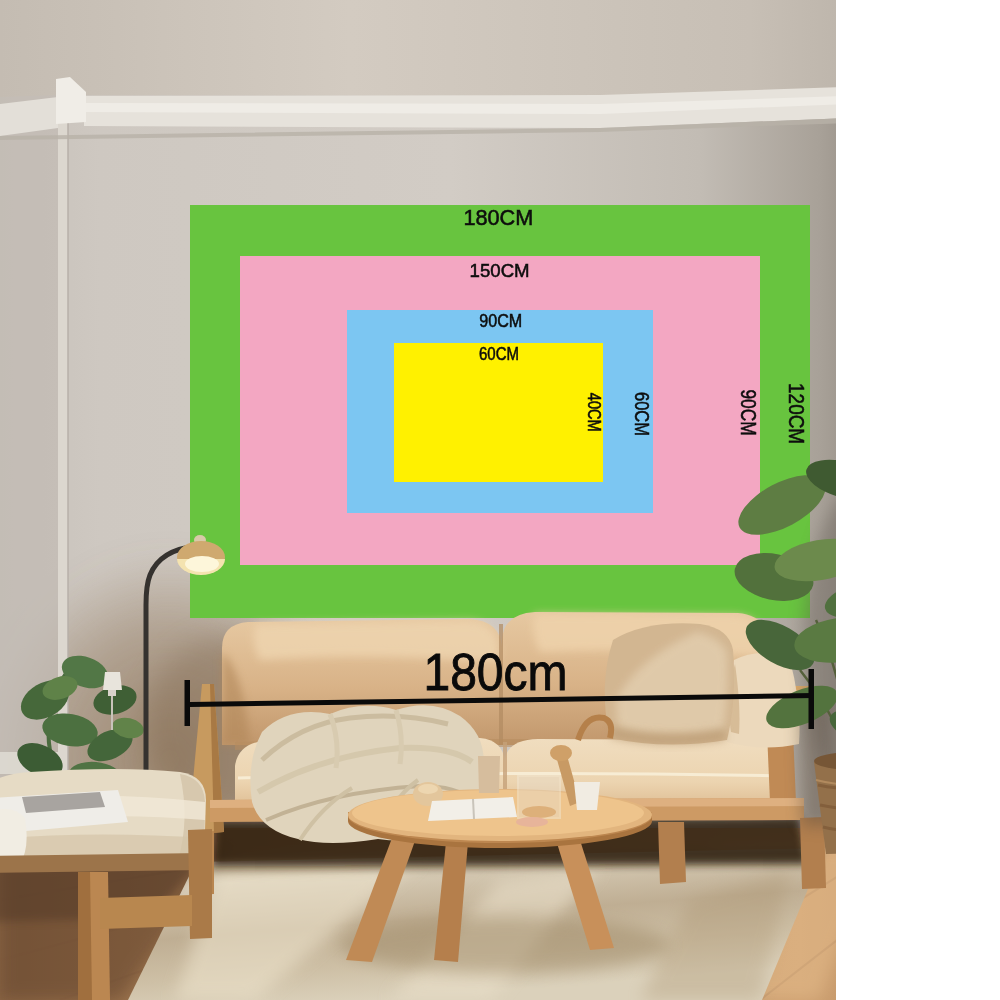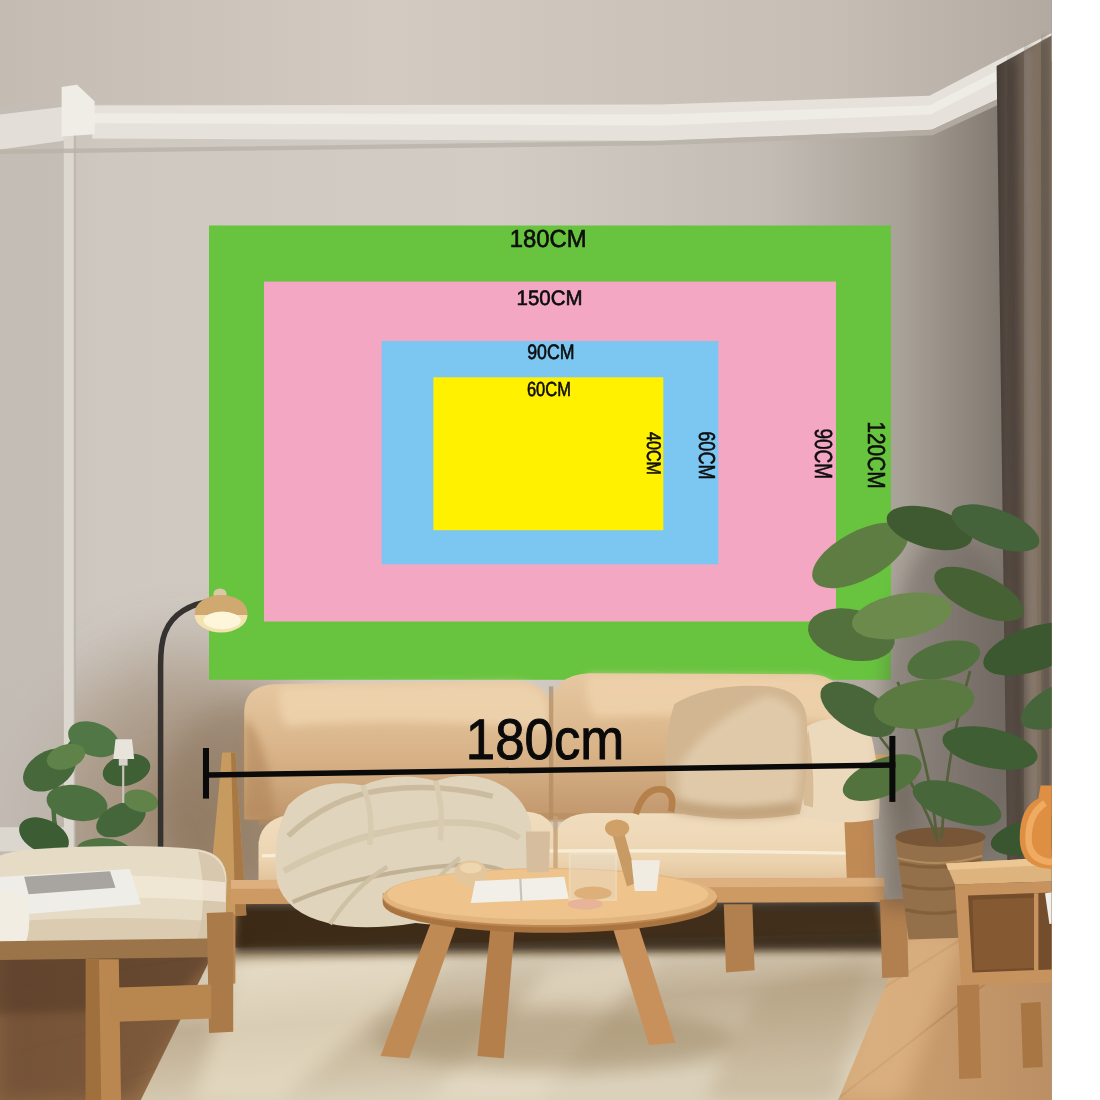--- a/index.html
+++ b/index.html
@@ -1,16 +1,16 @@
 <!DOCTYPE html>
 <html><head>
 <meta charset="utf-8">
 <style>
   html,body{margin:0;padding:0;}
-  #page{position:relative;width:956px;height:1000px;overflow:hidden;background:#cfc9c2;
+  #page{position:relative;width:836px;height:1000px;overflow:hidden;background:#cfc9c2;
         font-family:"Liberation Sans", sans-serif;}
   svg{display:block}
 </style>
 </head>
 <body>
 <div id="page">
 <svg width="1000" height="1000" viewBox="0 0 1000 1000">
 <defs>
   <linearGradient id="wallg" x1="0" y1="0" x2="1" y2="0">
     <stop offset="0" stop-color="#c7c1ba"></stop>

